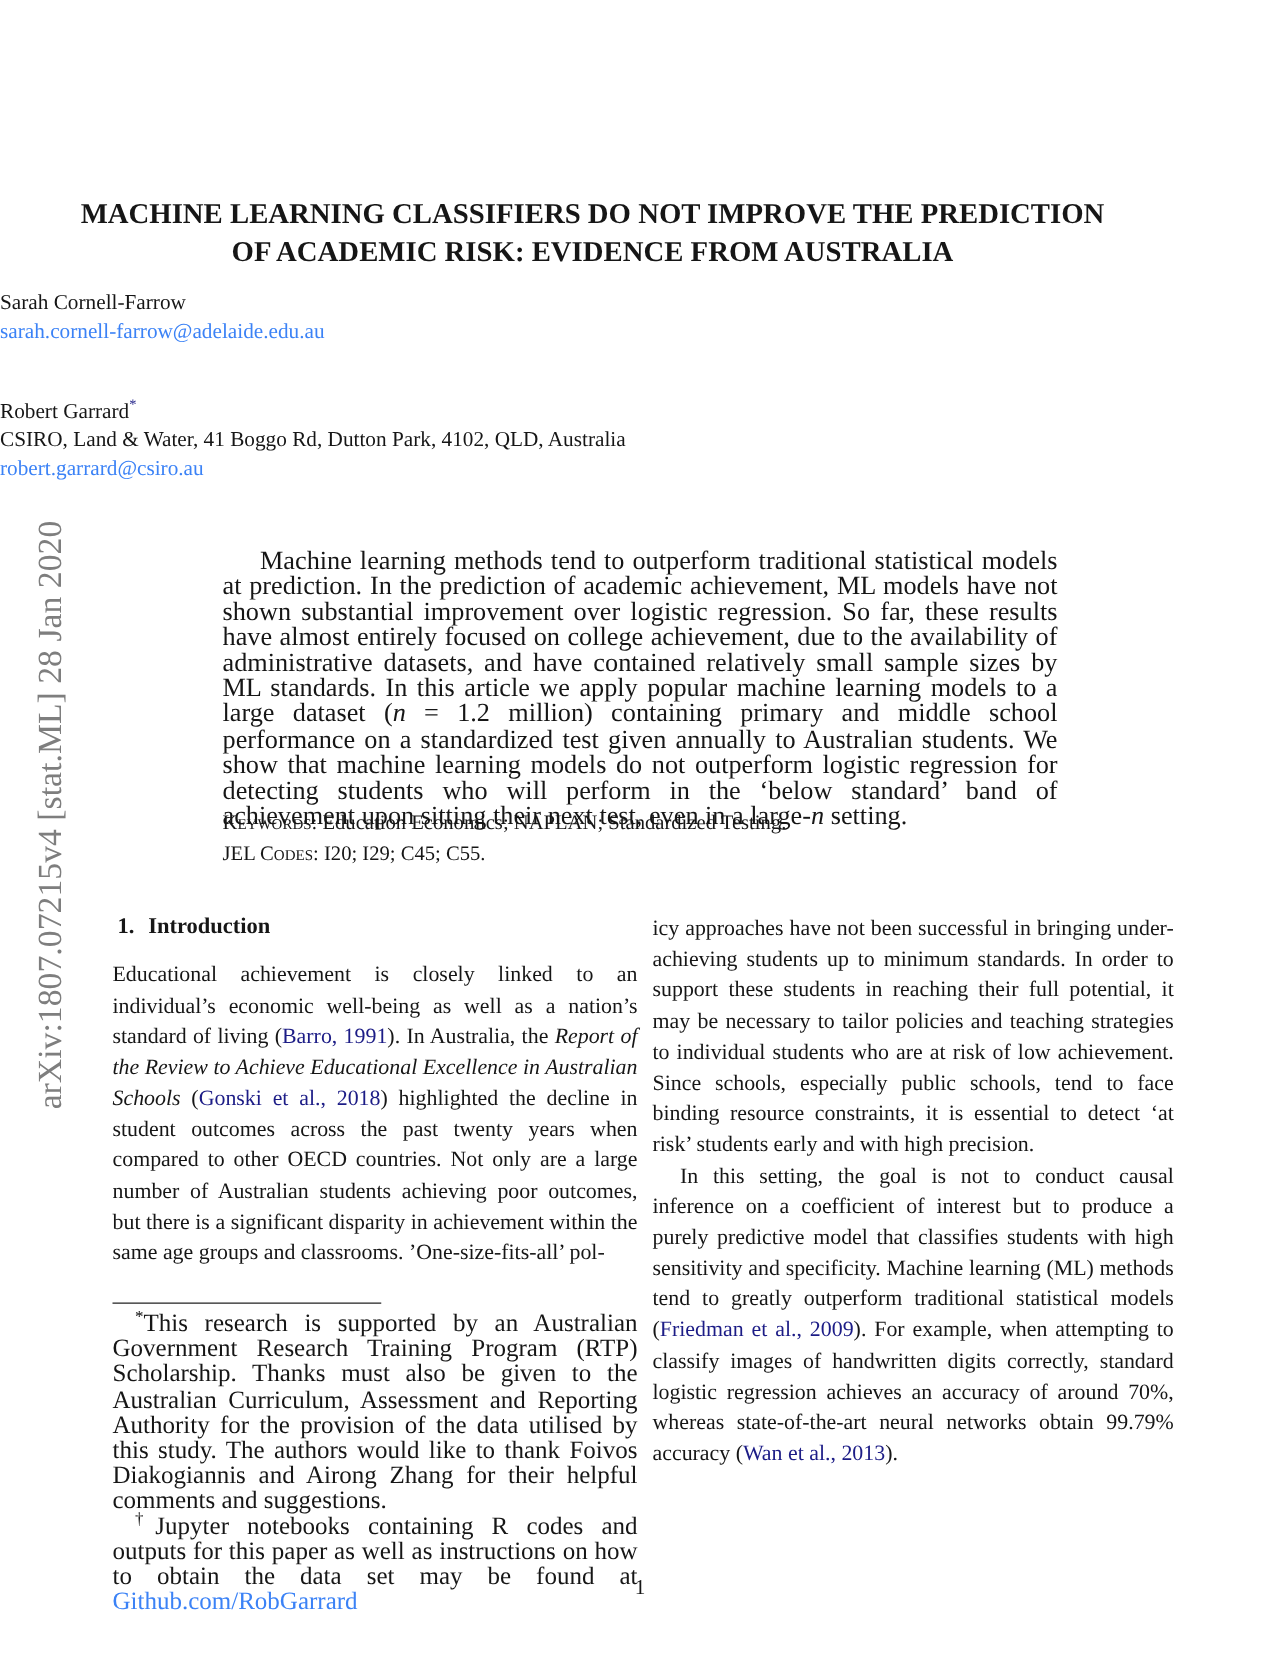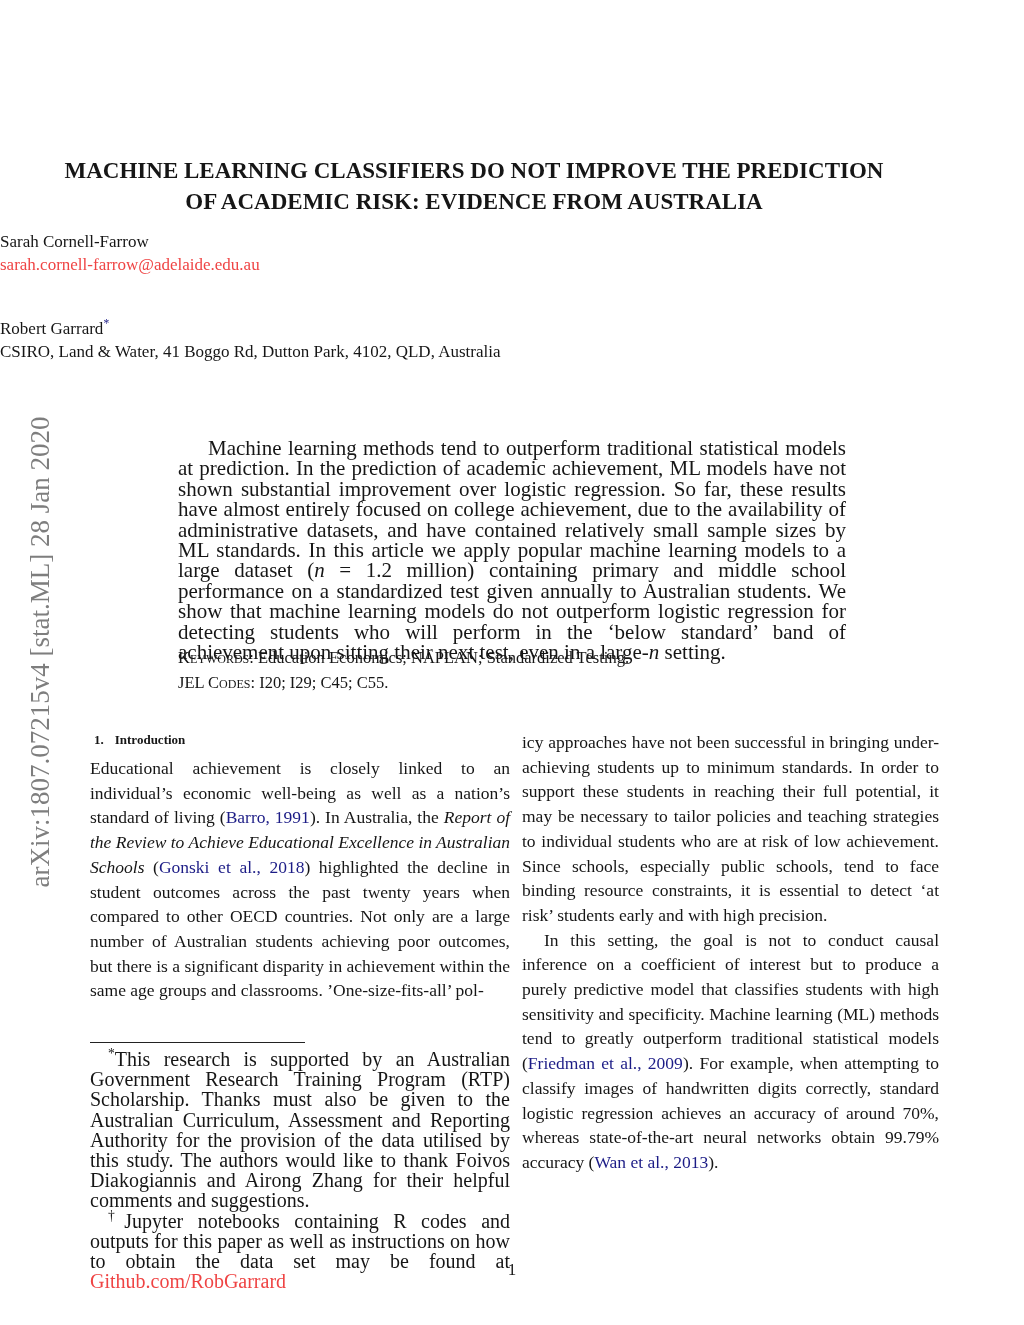--- a/index.html
+++ b/index.html
@@ -22,36 +22,36 @@
   .abstract{position:absolute;top:438px;left:178px;width:668px;
     font-size:21px;line-height:20.4px;text-align:justify;text-indent:30px;}
   .meta-line{position:absolute;left:178px;width:700px;font-size:16.5px;line-height:23px;}
   .keywords{top:646px;} .jel{top:671px;}
   .smallcaps{font-variant:small-caps;}
 
   
   .col{position:absolute;top:728px;width:420px;font-size:17.5px;line-height:24.7px;text-align:justify;}
   .col-left{left:90px;}
   .col-right{left:522px;width:417px;top:730px;}
-  .section-heading{font-size:13px;font-weight:bold;text-align:left;margin:0 0 4px 4px;line-height:24px;}
+  .section-heading{font-size:18px;font-weight:bold;text-align:left;margin:0 0 15px 4px;line-height:24px;}
   .section-heading .sec-label{padding-left:11px;}
   .para{margin:0;}
   .para.indent{text-indent:22px;}
   .para + .para{margin-top:0;}
 
   
   .footnote-block{position:absolute;left:90px;top:1042px;width:420px;
     font-size:20px;line-height:20.2px;text-align:justify;}
   .footnote-rule{width:215px;border-top:1.5px solid #222;margin:0 0 6px 0;height:0;}
   .footnote{margin:0;text-indent:18px;}
 
   
   .c-i{font-style:italic;}
   .c-cite{color:#1c1c86;}
-  .c-link{color:#ef4444;}
+  .c-link{color:#3b82f6;}
   .c-sup{vertical-align:super;font-size:68%;line-height:0;}
 
   .page-number{position:absolute;top:1260px;left:0;width:1024px;text-align:center;font-size:17px;}
 </style>
 </head>
 <body>
 
 <div class="page">
 
   <div class="arxiv-strip">arXiv:1807.07215v4  [stat.ML]  28 Jan 2020</div>
@@ -62,20 +62,21 @@
   </div>
 
   <div class="author-block" style="top:230px;">
     <div><span>Sarah Cornell-Farrow</span></div>
     <div class="email c-link">sarah.cornell-farrow@adelaide.edu.au</div>
   </div>
 
   <div class="author-block" style="top:317px;">
     <div><span>Robert Garrard</span><span class="c-sup c-cite">*</span></div>
     <div>CSIRO, Land &amp; Water, 41 Boggo Rd, Dutton Park, 4102, QLD, Australia</div>
+    <div class="email c-link">robert.garrard@csiro.au</div>
   </div>
 
   <div class="abstract"><span>Machine learning methods tend to outperform traditional statistical models at prediction.  In the prediction of academic achievement, ML models have not shown substantial improvement over logistic regression.  So far, these results have almost entirely focused on college achievement, due to the availability of administrative datasets, and have contained relatively small sample sizes by ML standards.  In this article we apply popular machine learning models to a large dataset (</span><span class="c-i">n</span><span> = 1.2 million) containing primary and middle school performance on a standardized test given annually to Australian students.  We show that machine learning models do not outperform logistic regression for detecting students who will perform in the ‘below standard’ band of achievement upon sitting their next test, even in a large-</span><span class="c-i">n</span><span> setting.</span></div>
 
   <div class="meta-line keywords">
     <span class="smallcaps">Keywords:</span><span>  Education Economics; NAPLAN; Standardized Testing.</span>
   </div>
   <div class="meta-line jel">
     <span class="smallcaps">JEL Codes:</span><span>  I20; I29; C45; C55.</span>
   </div>

